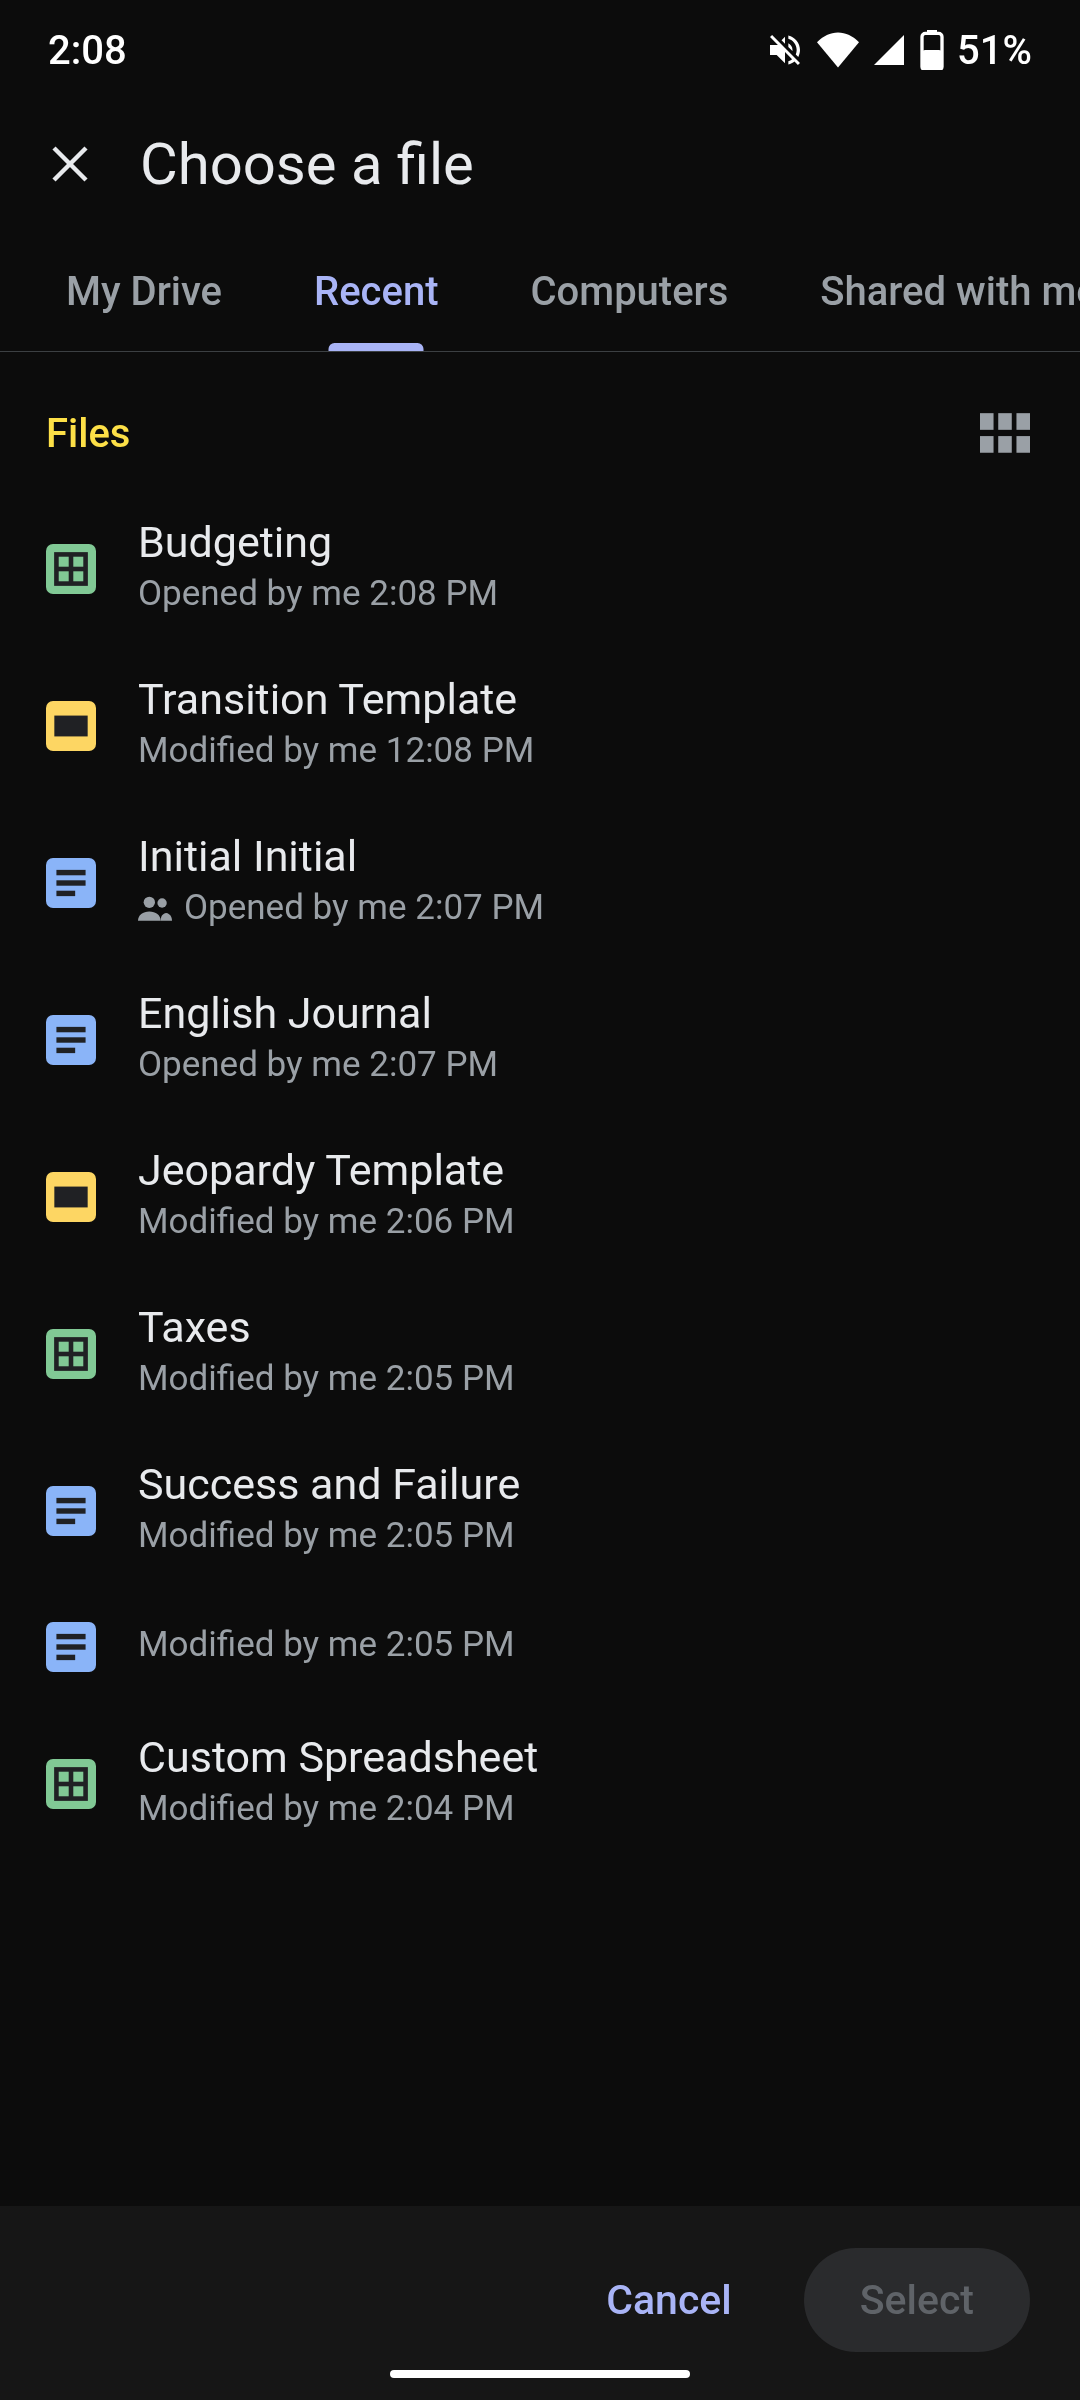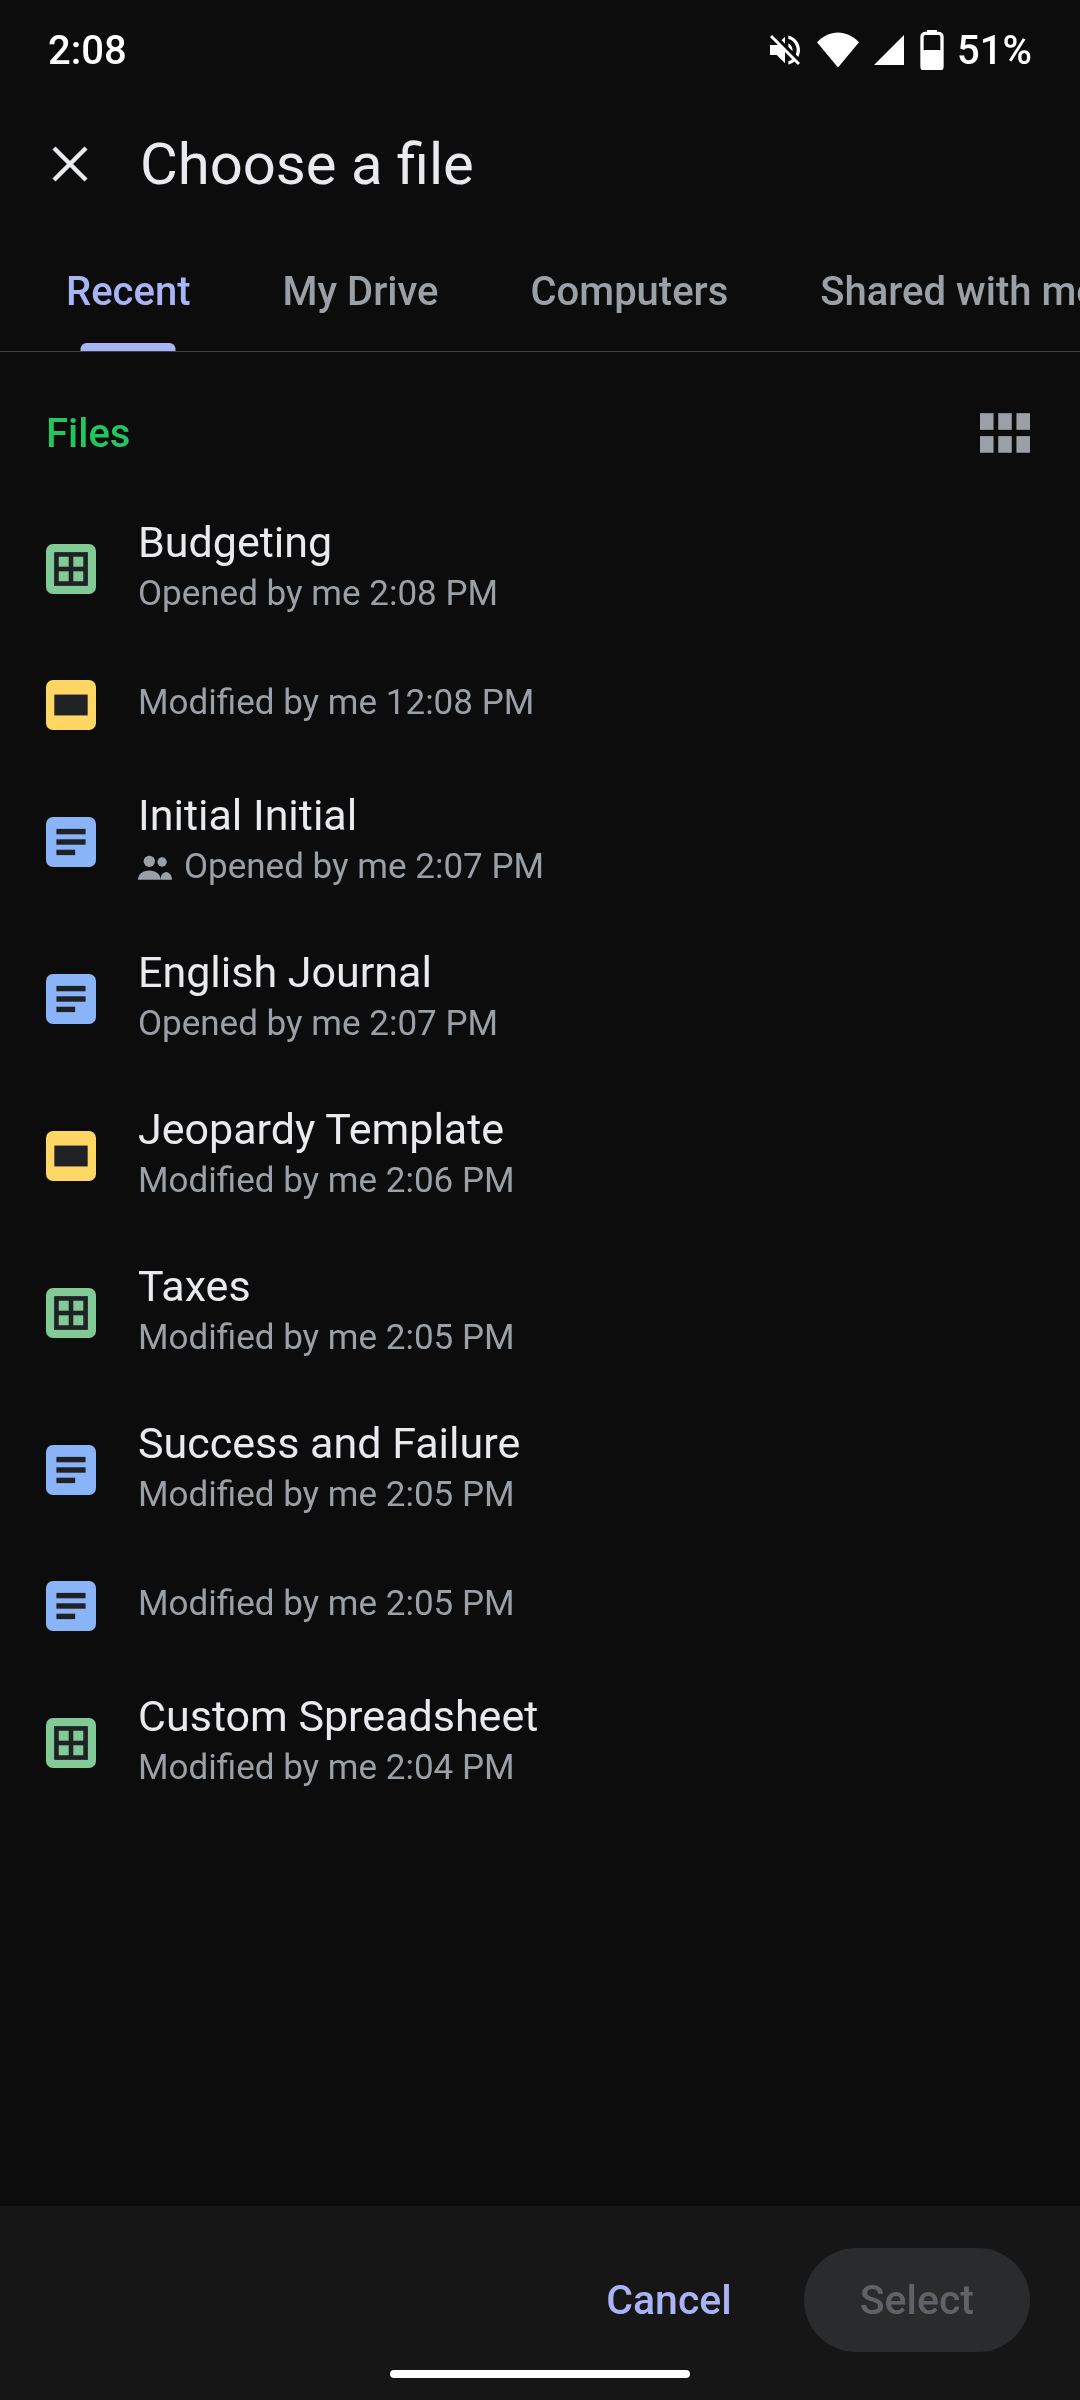--- a/index.html
+++ b/index.html
@@ -84,21 +84,21 @@
     }
     .section-header {
       display: flex;
       align-items: center;
       justify-content: space-between;
       padding: 58px 50px 30px 46px;
     }
     .section-title {
       font-size: 40px;
       font-weight: 500;
-      color: #22c55e;
+      color: #fde047;
     }
     .grid-toggle {
       display: flex;
       align-items: center;
       justify-content: center;
     }
     .file-list {
       display: flex;
       flex-direction: column;
     }
@@ -223,22 +223,22 @@
   <div class="close-btn">
     <svg width="48" height="48" viewBox="0 0 24 24" fill="none" stroke="#e8eaed" stroke-width="2.2">
       <line x1="4" y1="4" x2="20" y2="20"></line>
       <line x1="20" y1="4" x2="4" y2="20"></line>
     </svg>
   </div>
   <div class="header-title">Choose a file</div>
 </div>
 
 <div class="tabs">
+  <div class="tab">My Drive</div>
   <div class="tab active">Recent</div>
-  <div class="tab">My Drive</div>
   <div class="tab">Computers</div>
   <div class="tab">Shared with me</div>
 </div>
 
 <div class="section-header">
   <div class="section-title">Files</div>
   <div class="grid-toggle">
     <svg width="50" height="42" viewBox="0 0 24 20" fill="#9aa0a6">
       <rect x="0" y="0" width="6.5" height="8"></rect>
         <rect x="8.75" y="0" width="6.5" height="8"></rect>
@@ -266,20 +266,21 @@
     </div>
   </div>
 
   <div class="file-item">
     <div class="file-icon icon-slides">
       <svg width="50" height="50" viewBox="0 0 24 24">
           <rect x="4" y="7" width="16" height="10" fill="#202124"></rect>
         </svg>
     </div>
     <div class="file-text">
+      <div class="file-name">Transition Template</div>
       <div class="file-meta">Modified by me 12:08 PM</div>
     </div>
   </div>
 
   <div class="file-item">
     <div class="file-icon icon-docs">
       <svg width="50" height="50" viewBox="0 0 24 24">
           <line x1="5" y1="7" x2="19" y2="7" stroke="#202124" stroke-width="2.6"></line>
           <line x1="5" y1="12" x2="19" y2="12" stroke="#202124" stroke-width="2.6"></line>
           <line x1="5" y1="17" x2="14" y2="17" stroke="#202124" stroke-width="2.6"></line>

